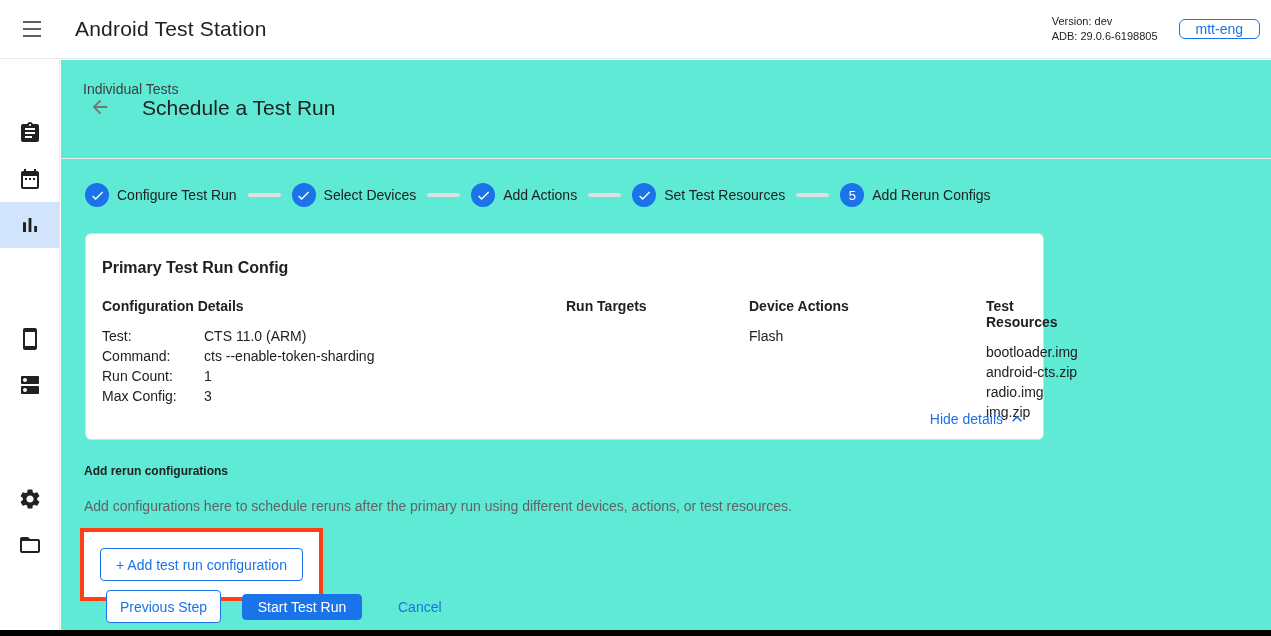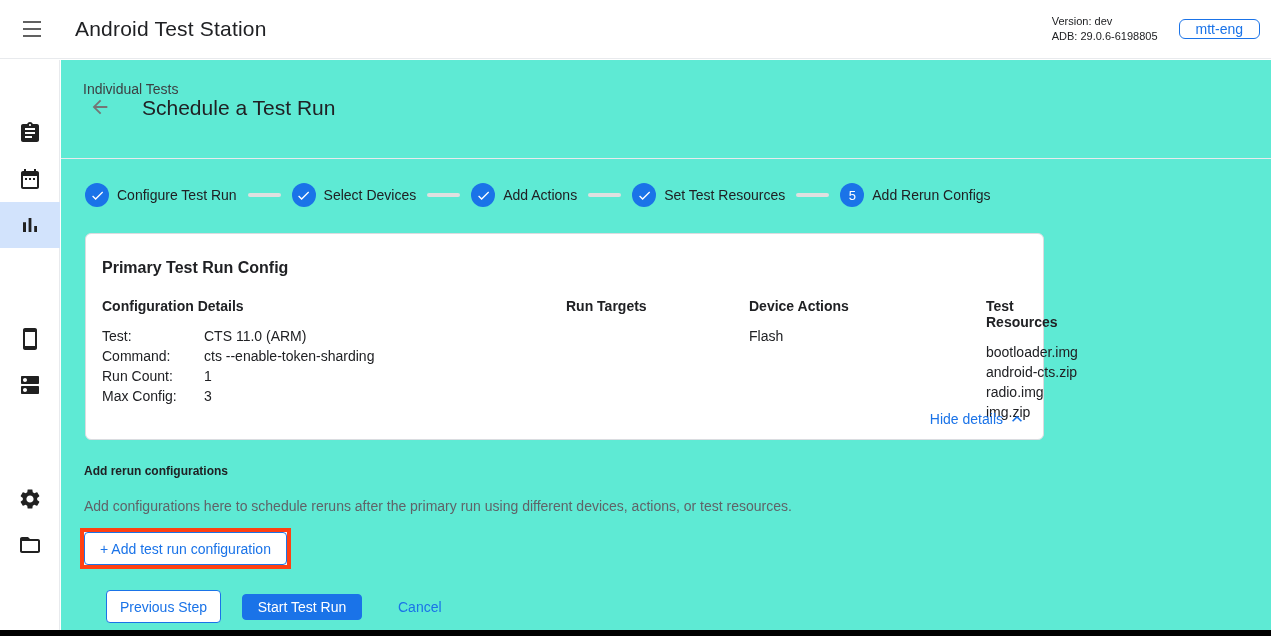--- a/index.html
+++ b/index.html
@@ -55,21 +55,21 @@
   .kv-grid { display:grid; grid-template-columns:102px 1fr; font-size:14px; color:#202124; line-height:20px; }
   .plain-line { font-size:14px; color:#202124; line-height:20px; }
   .hide-details { position:absolute; right:16px; bottom:10px; display:flex; align-items:center; gap:4px;
                   color:#1a73e8; font-size:14px; font-weight:500; cursor:pointer; background:none; border:none;
                   font-family:inherit; }
   .hide-details svg { width:20px; height:20px; fill:#1a73e8; }
 
   
   .rerun-title { position:absolute; left:23px; top:404px; font-size:12px; font-weight:700; color:#202124; }
   .rerun-desc  { position:absolute; left:23px; top:438px; font-size:14px; color:#5f6368; }
-  .highlight-box { position:absolute; left:19px; top:468px; border:4px solid #ff4013; padding:0; background:#fff; }
+  .highlight-box { position:absolute; left:19px; top:468px; border:4px solid #ff4013; padding:16px; background:#fff; }
   .add-config-btn { display:block; width:203px; height:33px; background:#fff; border:1px solid #1a73e8;
                     border-radius:4px; color:#1a73e8; font-size:14px; font-family:inherit; cursor:pointer; }
 
   
   .footer-actions { position:absolute; left:25px; top:530px; display:flex; align-items:center;padding-left:20px; }
   .btn-outlined { width:115px; height:33px; background:#fff; border:1px solid #1a73e8; border-radius:4px;
                   color:#1a73e8; font-size:14px; font-weight:500; font-family:inherit; cursor:pointer; }
   .btn-filled { width:120px; height:26px; margin-left:21px; background:#1a73e8; border:1px solid #1a73e8;
                 border-radius:4px; color:#fff; font-size:14px; font-weight:500; font-family:inherit; cursor:pointer; }
   .btn-text { margin-left:36px; background:none; border:none; color:#1a73e8; font-size:14px; font-weight:500;

